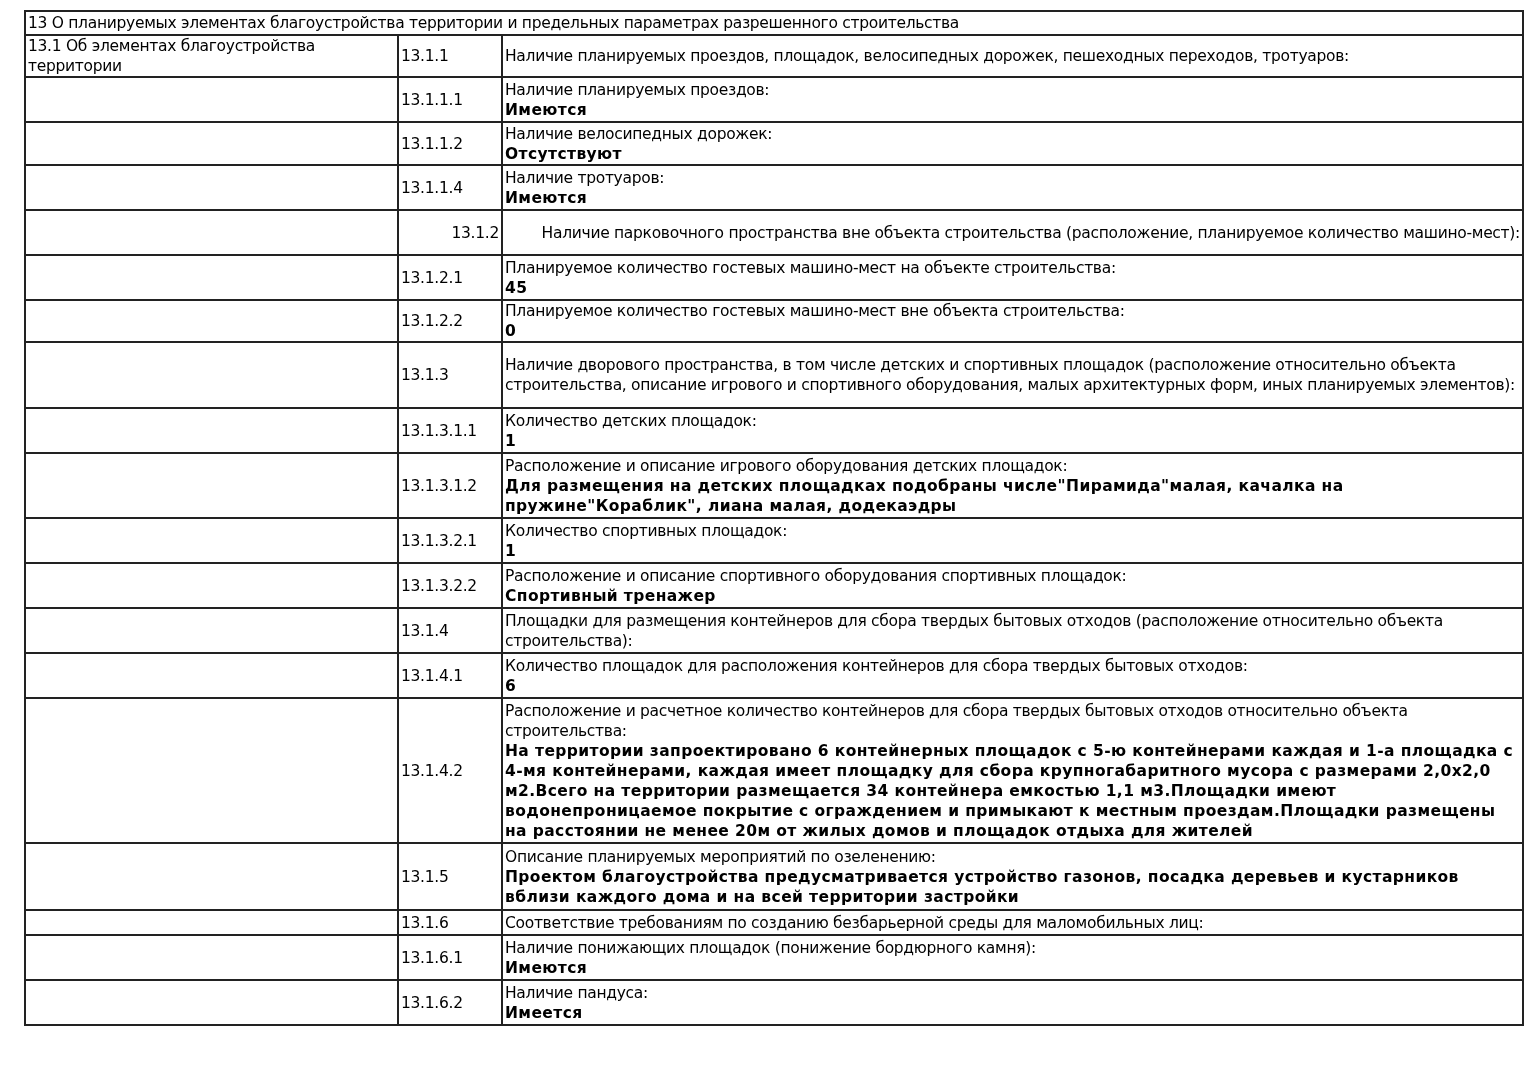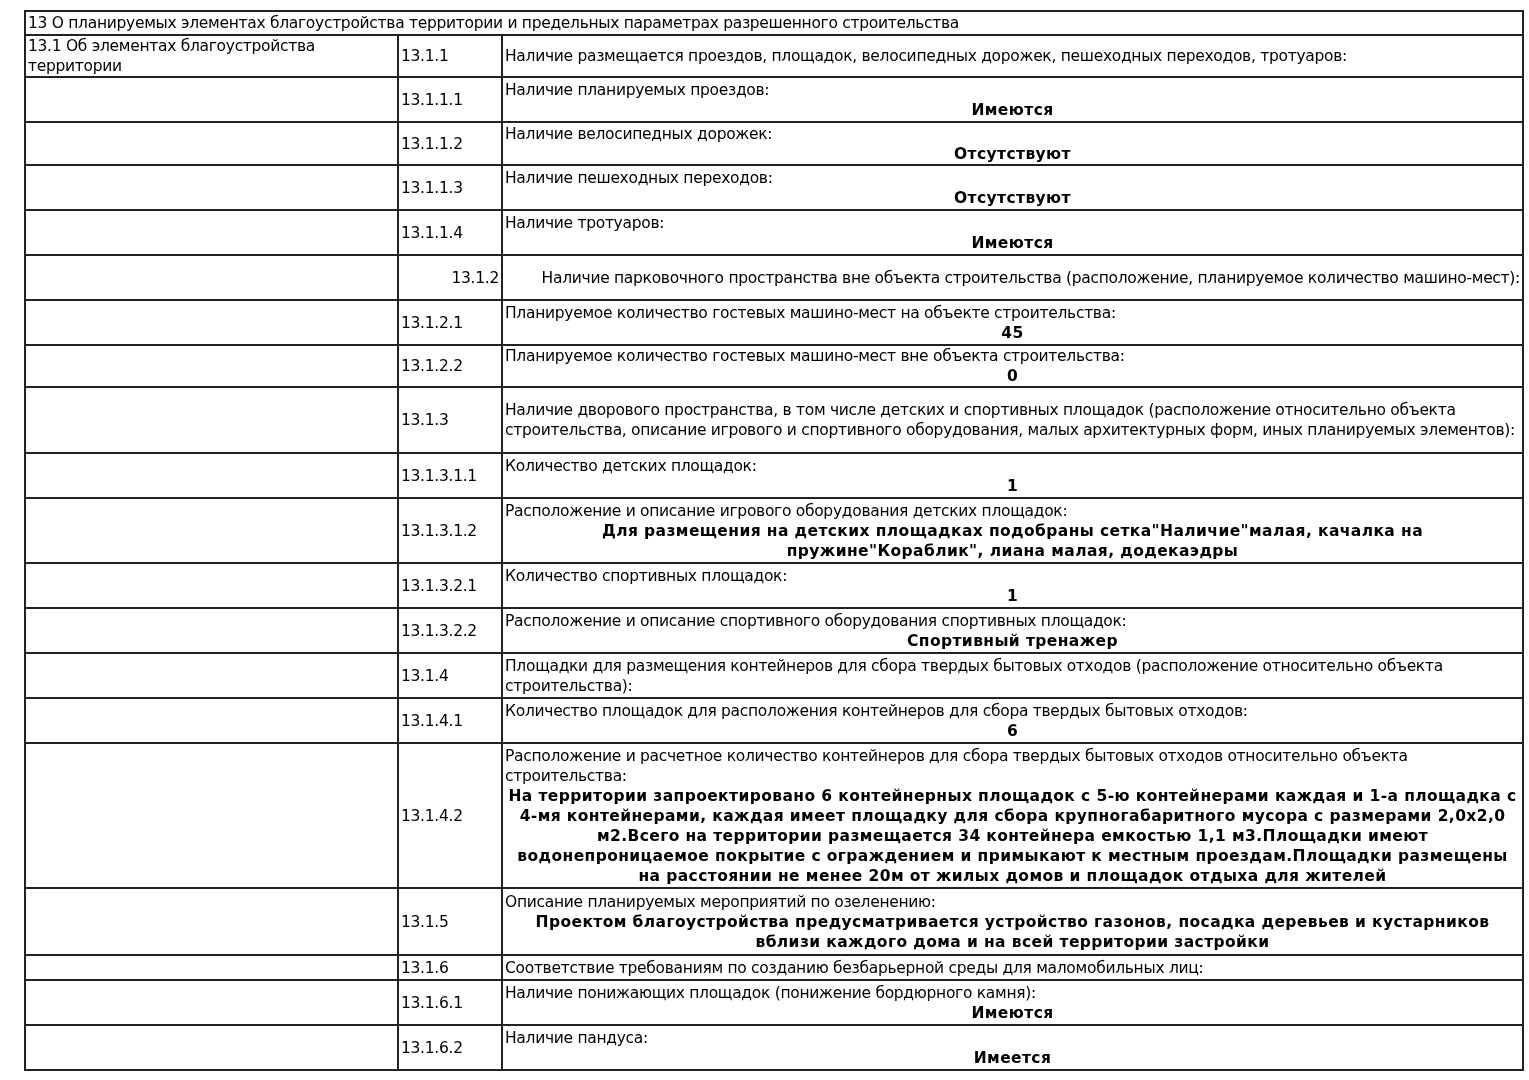--- a/index.html
+++ b/index.html
@@ -5,64 +5,56 @@
   html, body { margin:0; padding:0; background:#ffffff; }
   body { width:1529px; height:1080px; position:relative; overflow:hidden;
          font-family:"DejaVu Sans", sans-serif; color:#000; }
   table.doc { position:absolute; left:24px; top:10px; width:1498px;
               border-collapse:collapse; table-layout:fixed; }
   table.doc td { border:2px solid #222; vertical-align:middle; padding:0 2px;
                  font-size:15.5px; line-height:20px; letter-spacing:-0.3px; }
   td.section { padding-left:2px; }
   col.c1 { width:373px; } col.c2 { width:104px; } col.c3 { width:1021px; }
   .lbl { display:block; font-weight:normal; }
-  .val { display:block; font-weight:bold; letter-spacing:0.4px;text-align:center; }
+  .val { display:block; font-weight:bold; letter-spacing:0.4px; }
   .num { font-size:16px; }
 </style>
 </head>
 <body>
 
 <table class="doc">
   <colgroup>
       <col class="c1">
       <col class="c2">
       <col class="c3">
     </colgroup>
   <tbody id="tbody">
     <tr style="height:24px">
       <td colspan="3" class="section">13 О планируемых элементах благоустройства территории и предельных параметрах разрешенного строительства</td>
     </tr>
   <tr style="height: 30px;">
         <td style="vertical-align: top;">13.1 Об элементах благоустройства территории</td>
         <td class="num">13.1.1</td>
         <td>
-          <span class="lbl">Наличие размещается проездов, площадок, велосипедных дорожек, пешеходных переходов, тротуаров:</span>
+          <span class="lbl">Наличие планируемых проездов, площадок, велосипедных дорожек, пешеходных переходов, тротуаров:</span>
         </td>
       </tr>
       <tr style="height: 45px;">
         <td style="vertical-align: top;"></td>
         <td class="num">13.1.1.1</td>
         <td>
           <span class="lbl">Наличие планируемых проездов:</span>
           <span class="val">Имеются</span>
         </td>
       </tr>
       <tr style="height: 43px;">
         <td style="vertical-align: top;"></td>
         <td class="num">13.1.1.2</td>
         <td>
           <span class="lbl">Наличие велосипедных дорожек:</span>
-          <span class="val">Отсутствуют</span>
-        </td>
-      </tr>
-      <tr style="height: 45px;">
-        <td style="vertical-align: top;"></td>
-        <td class="num">13.1.1.3</td>
-        <td>
-          <span class="lbl">Наличие пешеходных переходов:</span>
           <span class="val">Отсутствуют</span>
         </td>
       </tr>
       <tr style="height: 45px; padding-left: 36px;">
         <td style="vertical-align: top;"></td>
         <td class="num">13.1.1.4</td>
         <td>
           <span class="lbl">Наличие тротуаров:</span>
           <span class="val">Имеются</span>
         </td>
@@ -103,21 +95,21 @@
         <td>
           <span class="lbl">Количество детских площадок:</span>
           <span class="val">1</span>
         </td>
       </tr>
       <tr style="height: 65px;">
         <td style="vertical-align: top;"></td>
         <td class="num">13.1.3.1.2</td>
         <td>
           <span class="lbl">Расположение и описание игрового оборудования детских площадок:</span>
-          <span class="val">Для размещения на детских площадках подобраны сетка"Наличие"малая, качалка на пружине"Кораблик", лиана малая, додекаэдры</span>
+          <span class="val">Для размещения на детских площадках подобраны числе"Пирамида"малая, качалка на пружине"Кораблик", лиана малая, додекаэдры</span>
         </td>
       </tr>
       <tr style="height: 45px;">
         <td style="vertical-align: top;"></td>
         <td class="num">13.1.3.2.1</td>
         <td>
           <span class="lbl">Количество спортивных площадок:</span>
           <span class="val">1</span>
         </td>
       </tr>

